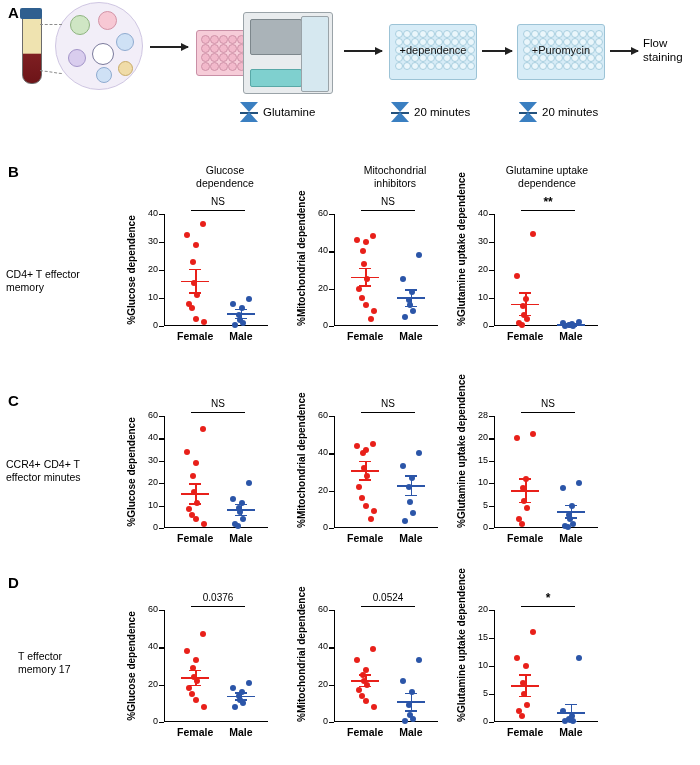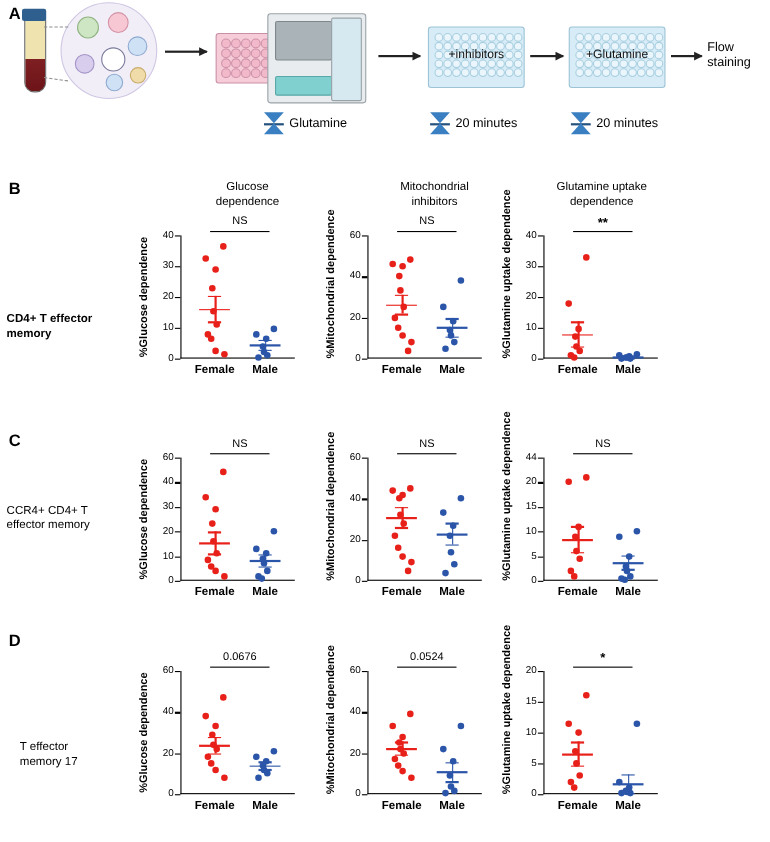--- a/index.html
+++ b/index.html
@@ -180,21 +180,21 @@
         <i></i>
         <i></i>
         <i></i>
         <i></i>
         <i></i>
         <i></i>
         <i></i>
         <i></i>
         <i></i>
     </div>
-    <div class="mp-label">+inhibitors</div>
+    <div class="mp-label">+dependence</div>
   </div>
   <div class="hourglass" style="left:391px;top:100px;">
     <div class="hg-top"></div>
       <div class="hg-bar" style="top:12px;"></div>
       <div class="hg-bot"></div>
   </div>
   <div class="timelabel" style="left:414px;top:106px;">20 minutes</div>
 
   <div class="arrow" style="left:482px;top:50px;width:30px;"></div>
 
@@ -244,21 +244,21 @@
         <i></i>
         <i></i>
         <i></i>
         <i></i>
         <i></i>
         <i></i>
         <i></i>
         <i></i>
         <i></i>
     </div>
-    <div class="mp-label">+Glutamine</div>
+    <div class="mp-label">+Puromycin</div>
   </div>
   <div class="hourglass" style="left:519px;top:100px;">
     <div class="hg-top"></div>
       <div class="hg-bar" style="top:12px;"></div>
       <div class="hg-bot"></div>
   </div>
   <div class="timelabel" style="left:542px;top:106px;">20 minutes</div>
 
   <div class="arrow" style="left:610px;top:50px;width:28px;"></div>
   <div class="flowlabel" style="left:643px;top:36px;white-space:pre;">Flow
@@ -266,29 +266,29 @@
 </div>
 
 <div class="colheader" style="left:140px;top:164px;white-space:pre;">Glucose
 dependence</div>
 <div class="colheader" style="left:310px;top:164px;white-space:pre;">Mitochondrial
 inhibitors</div>
 <div class="colheader" style="left:462px;top:164px;white-space:pre;">Glutamine uptake
 dependence</div>
 
 <div class="panel-letter" style="left:8px;top:163px;">B</div>
-<div class="rowlabel" style="left:6px;top:284px;width:110px;white-space:pre;font-weight:bold;">CD4+ T effector
+<div class="rowlabel" style="left:6px;top:268px;width:110px;white-space:pre;">CD4+ T effector
 memory</div>
 
 <div class="panel-letter" style="left:8px;top:392px;">C</div>
 <div class="rowlabel" style="left:6px;top:458px;width:112px;white-space:pre;">CCR4+ CD4+ T
-effector memory</div>
+effector minutes</div>
 
 <div class="panel-letter" style="left:8px;top:574px;">D</div>
-<div class="rowlabel" style="left:18px;top:650px;width:110px;white-space:pre;margin-top:23px;">T effector
+<div class="rowlabel" style="left:18px;top:650px;width:110px;white-space:pre;">T effector
 memory 17</div>
 
 <div class="chart" style="left:118px;top:196px;">
     <div class="plotbox">
       <div class="axisY"></div>
       <div class="axisX"></div>
       <div class="tick" style="top: 112px;"></div>
       <div class="ticklabel" style="top: 112px; left: -30px; width: 24px; text-align: right; right: auto;">0</div>
       <div class="tick" style="top: 84px;"></div>
       <div class="ticklabel" style="top: 84px; left: -30px; width: 24px; text-align: right; right: auto;">10</div>
@@ -522,21 +522,21 @@
       <div class="ticklabel" style="top: 112px; left: -30px; width: 24px; text-align: right; right: auto;">0</div>
       <div class="tick" style="top: 89.6px;"></div>
       <div class="ticklabel" style="top: 89.6px; left: -30px; width: 24px; text-align: right; right: auto;">5</div>
       <div class="tick" style="top: 67.2px;"></div>
       <div class="ticklabel" style="top: 67.2px; left: -30px; width: 24px; text-align: right; right: auto;">10</div>
       <div class="tick" style="top: 44.8px;"></div>
       <div class="ticklabel" style="top: 44.8px; left: -30px; width: 24px; text-align: right; right: auto;">15</div>
       <div class="tick" style="top: 22.4px;"></div>
       <div class="ticklabel" style="top: 22.4px; left: -30px; width: 24px; text-align: right; right: auto;">20</div>
       <div class="tick" style="top: 0px;"></div>
-      <div class="ticklabel" style="top: 0px; left: -30px; width: 24px; text-align: right; right: auto;">44</div>
+      <div class="ticklabel" style="top: 0px; left: -30px; width: 24px; text-align: right; right: auto;">28</div>
       <div class="pt f" style="left: 38.7904px; top: 17.92px;"></div>
       <div class="pt f" style="left: 23.2299px; top: 22.4px;"></div>
       <div class="pt f" style="left: 32.248px; top: 62.72px;"></div>
       <div class="pt f" style="left: 28.9272px; top: 71.68px;"></div>
       <div class="pt f" style="left: 30.3626px; top: 85.12px;"></div>
       <div class="pt f" style="left: 33.4696px; top: 91.84px;"></div>
       <div class="pt f" style="left: 25.1804px; top: 103.04px;"></div>
       <div class="pt f" style="left: 28.124px; top: 107.52px;"></div>
       <div class="meanbar" style="background: rgb(232, 32, 26); left: 17.2px; top: 73.92px; width: 28px;"></div>
       <div class="errline" style="background: rgb(232, 32, 26); left: 31.2px; top: 62.272px; height: 23.296px;"></div>
@@ -595,21 +595,21 @@
       <div class="pt m" style="left: 74.6872px; top: 85.8667px;"></div>
       <div class="pt m" style="left: 76.1226px; top: 89.6px;"></div>
       <div class="pt m" style="left: 79.2296px; top: 93.3333px;"></div>
       <div class="pt m" style="left: 70.9404px; top: 97.0667px;"></div>
       <div class="meanbar" style="background: rgb(43, 85, 168); left: 62.96px; top: 85.8667px; width: 28px;"></div>
       <div class="errline" style="background: rgb(43, 85, 168); left: 76.96px; top: 82.32px; height: 7.09333px;"></div>
       <div class="errcap" style="background: rgb(43, 85, 168); left: 70.96px; top: 82.32px; width: 12px;"></div>
       <div class="errcap" style="background: rgb(43, 85, 168); left: 70.96px; top: 89.4133px; width: 12px;"></div>
       <div class="xcat" style="left: 50.96px;">Male</div>
       <div class="sigbar" style="left: 27.2px; width: 53.76px; top: -4px;"></div>
-      <div class="siglab" style="left: 17.2px; width: 73.76px; top: -18px;">0.0676</div>
+      <div class="siglab" style="left: 17.2px; width: 73.76px; top: -18px;">0.0376</div>
     </div>
     <div class="ylabel" style="left: 8px; top: 130px; width: 112px;">%Glucose dependence</div>
   </div>
 <div class="chart" style="left:288px;top:592px;">
     <div class="plotbox">
       <div class="axisY"></div>
       <div class="axisX"></div>
       <div class="tick" style="top: 112px;"></div>
       <div class="ticklabel" style="top: 112px; left: -30px; width: 24px; text-align: right; right: auto;">0</div>
       <div class="tick" style="top: 74.6667px;"></div>

